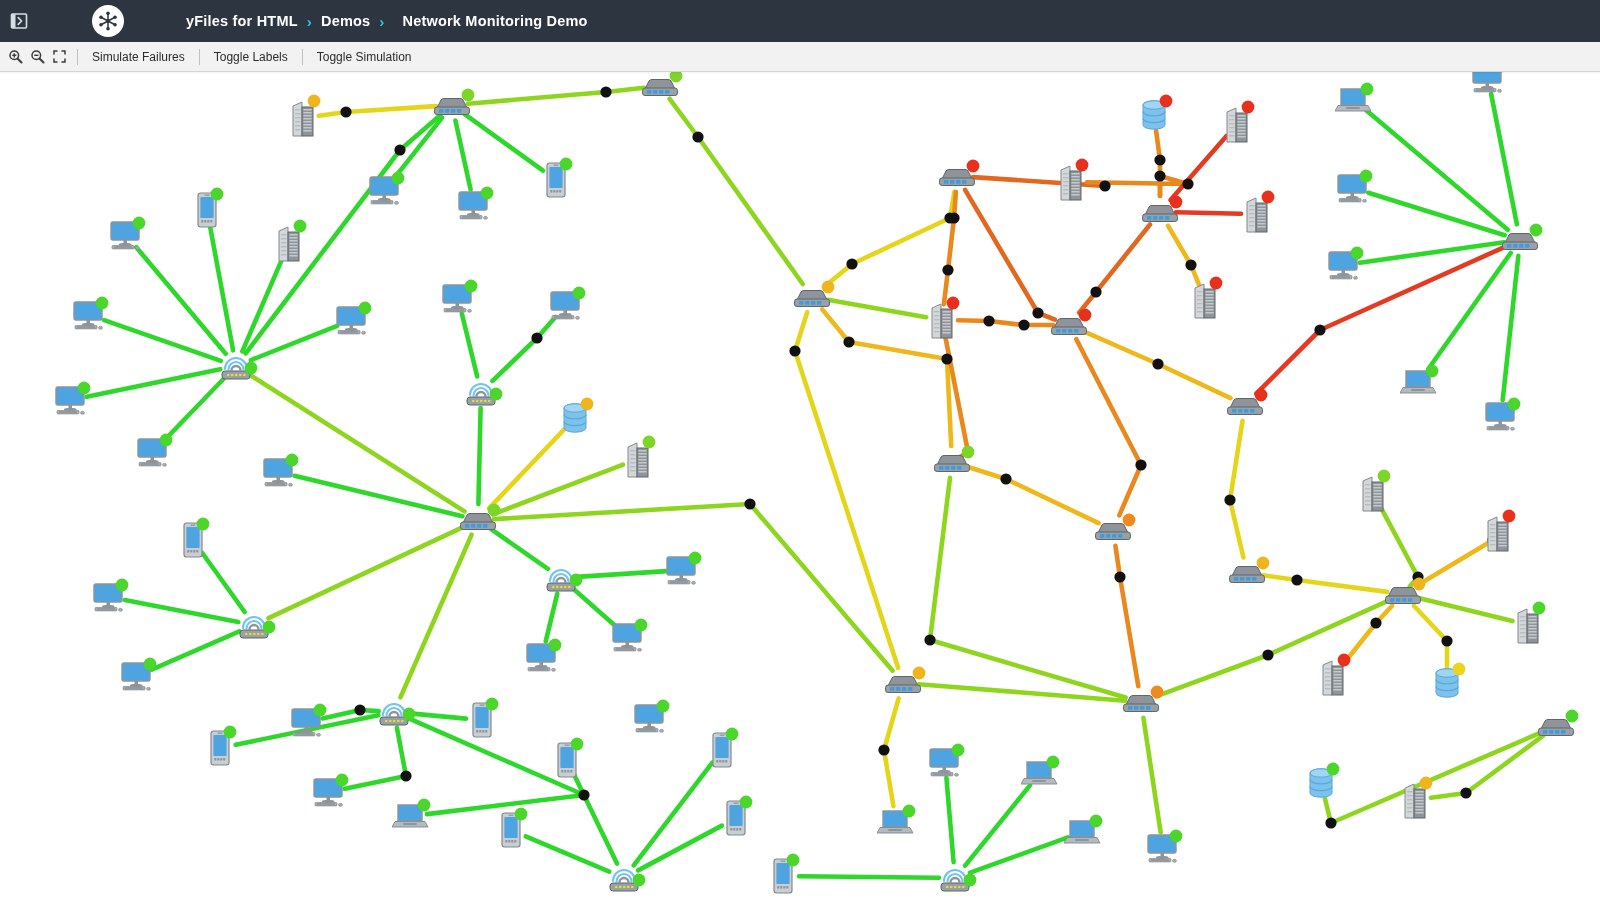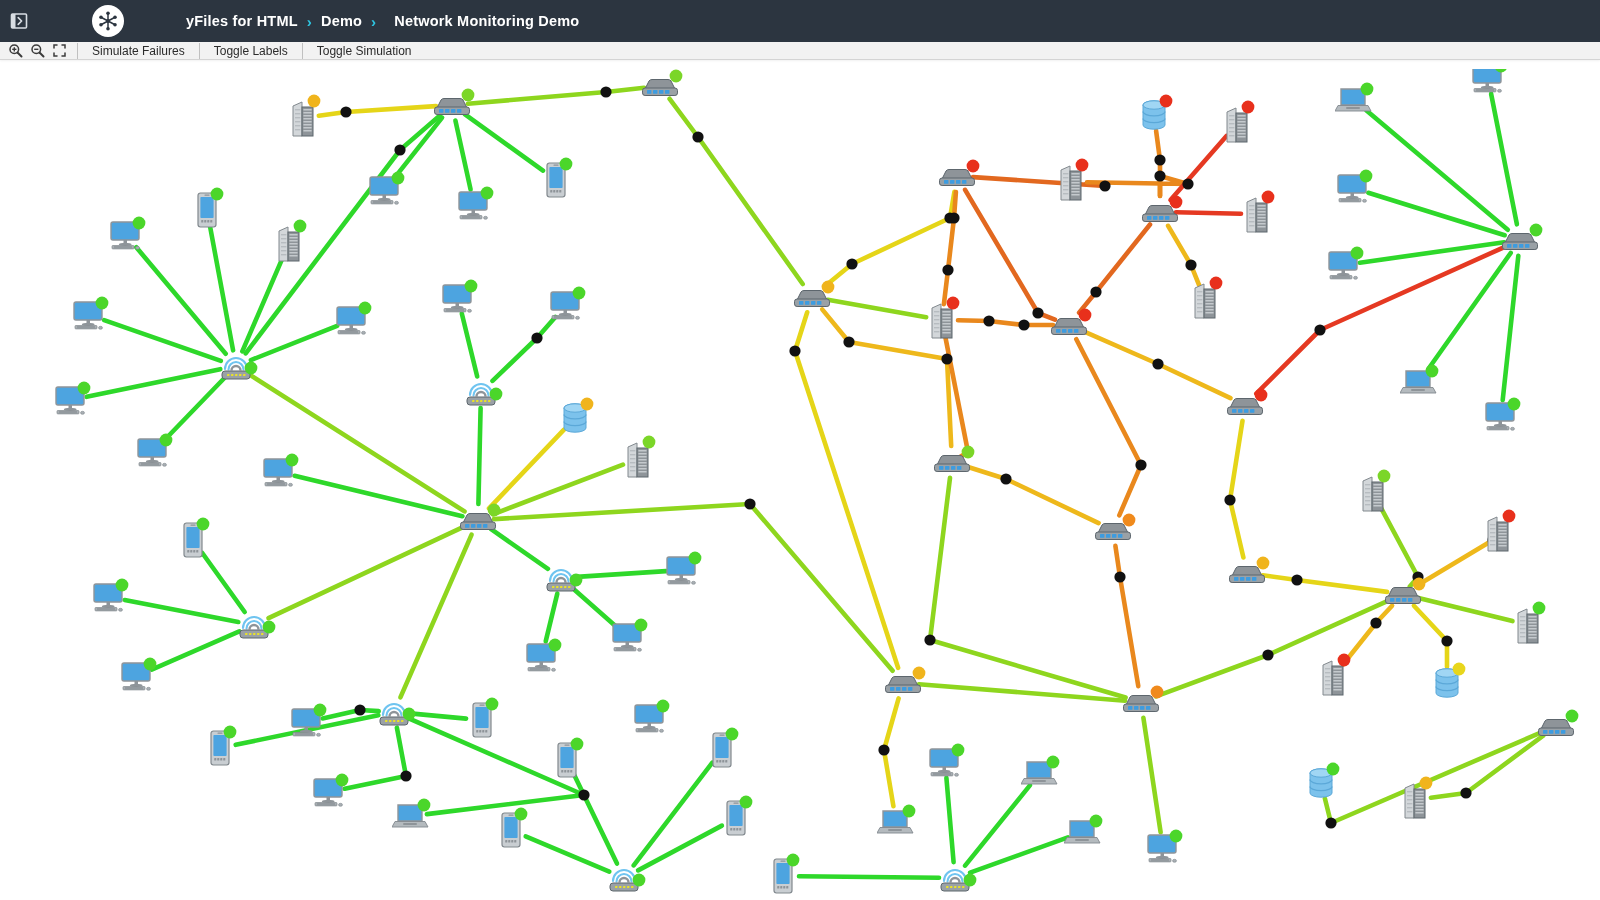--- a/index.html
+++ b/index.html
@@ -54,21 +54,21 @@
     color: #ffffff; font-weight: bold; white-space: nowrap; padding-left: 9px;
   }
   .crumb-sep {
     color: #2ec4e0; font-size: 15px; font-weight: bold;
     line-height: 1;
     user-select: none;
   }
 
   
   #toolbar {
-    height: 18px;
+    height: 30px;
     background: #f2f2f2;
     border-bottom: 1px solid #d4d4d4;
     display: flex; align-items: center;
     padding-left: 4px;
     position: relative;
     z-index: 25;
     box-shadow: 0 1px 2px rgba(0,0,0,0.06);
   }
   .tb-icon-btn {
     width: 20px; height: 20px;
@@ -133,21 +133,21 @@
         <circle cx="6.0" cy="16.8" r="1.8"></circle>
         <circle cx="6.0" cy="9.2" r="1.8"></circle>
         <circle cx="13" cy="13" r="2.0"></circle>
       </g>
     </svg>
   </div>
 
   <nav id="breadcrumb">
     <a class="crumb-link">yFiles for HTML</a>
     <span class="crumb-sep">›</span>
-    <a class="crumb-link">Demo</a>
+    <a class="crumb-link">Demos</a>
     <span class="crumb-sep">›</span>
     <span class="crumb-current">Network Monitoring Demo</span>
   </nav>
 </div>
 
 <div id="toolbar">
 
   <div class="tb-icon-btn">
     <svg width="15" height="15" viewBox="0 0 15 15">
       <circle cx="6.3" cy="6.3" r="4.3" fill="none" stroke="#3b3b3b" stroke-width="1.5"></circle>

